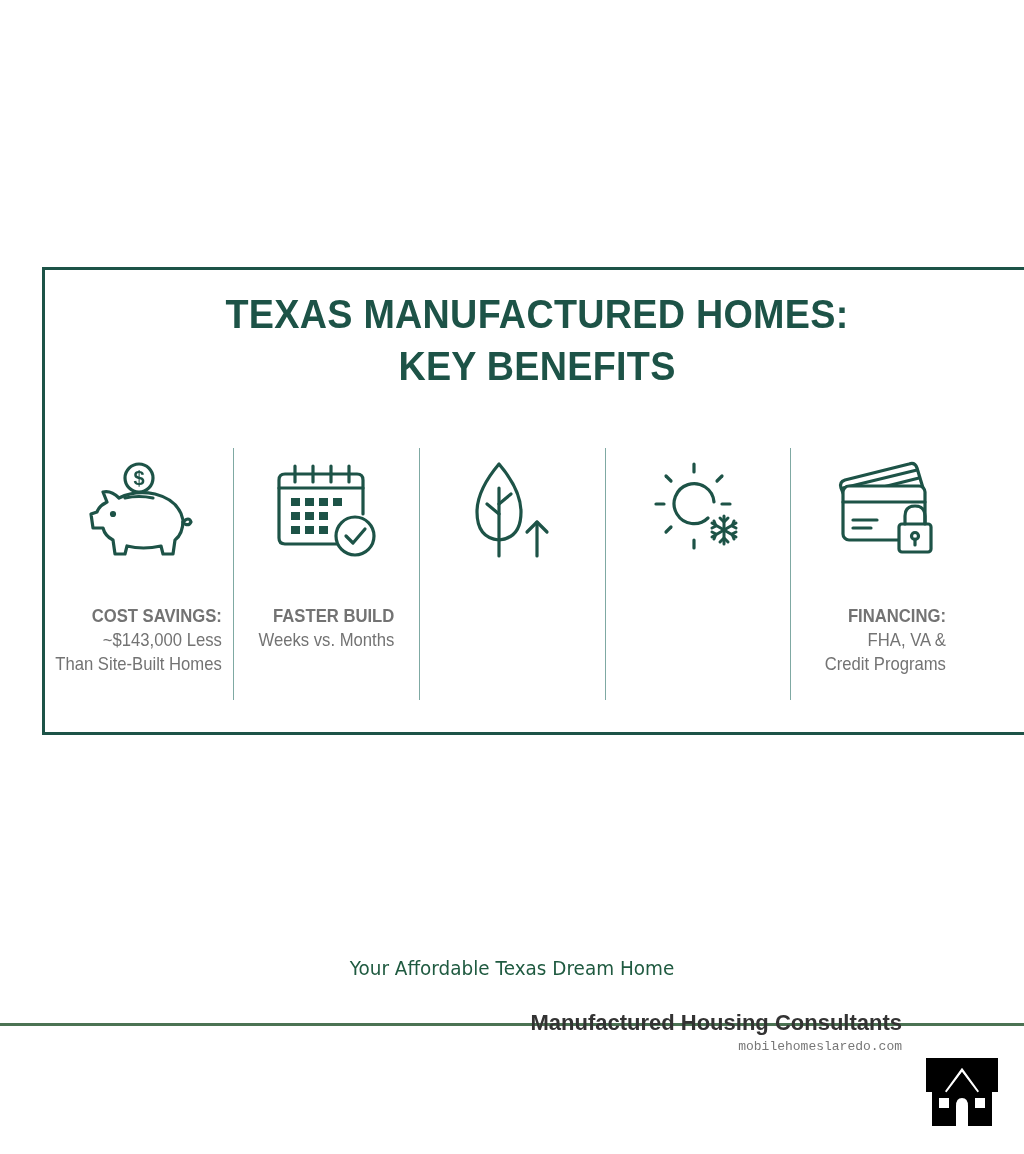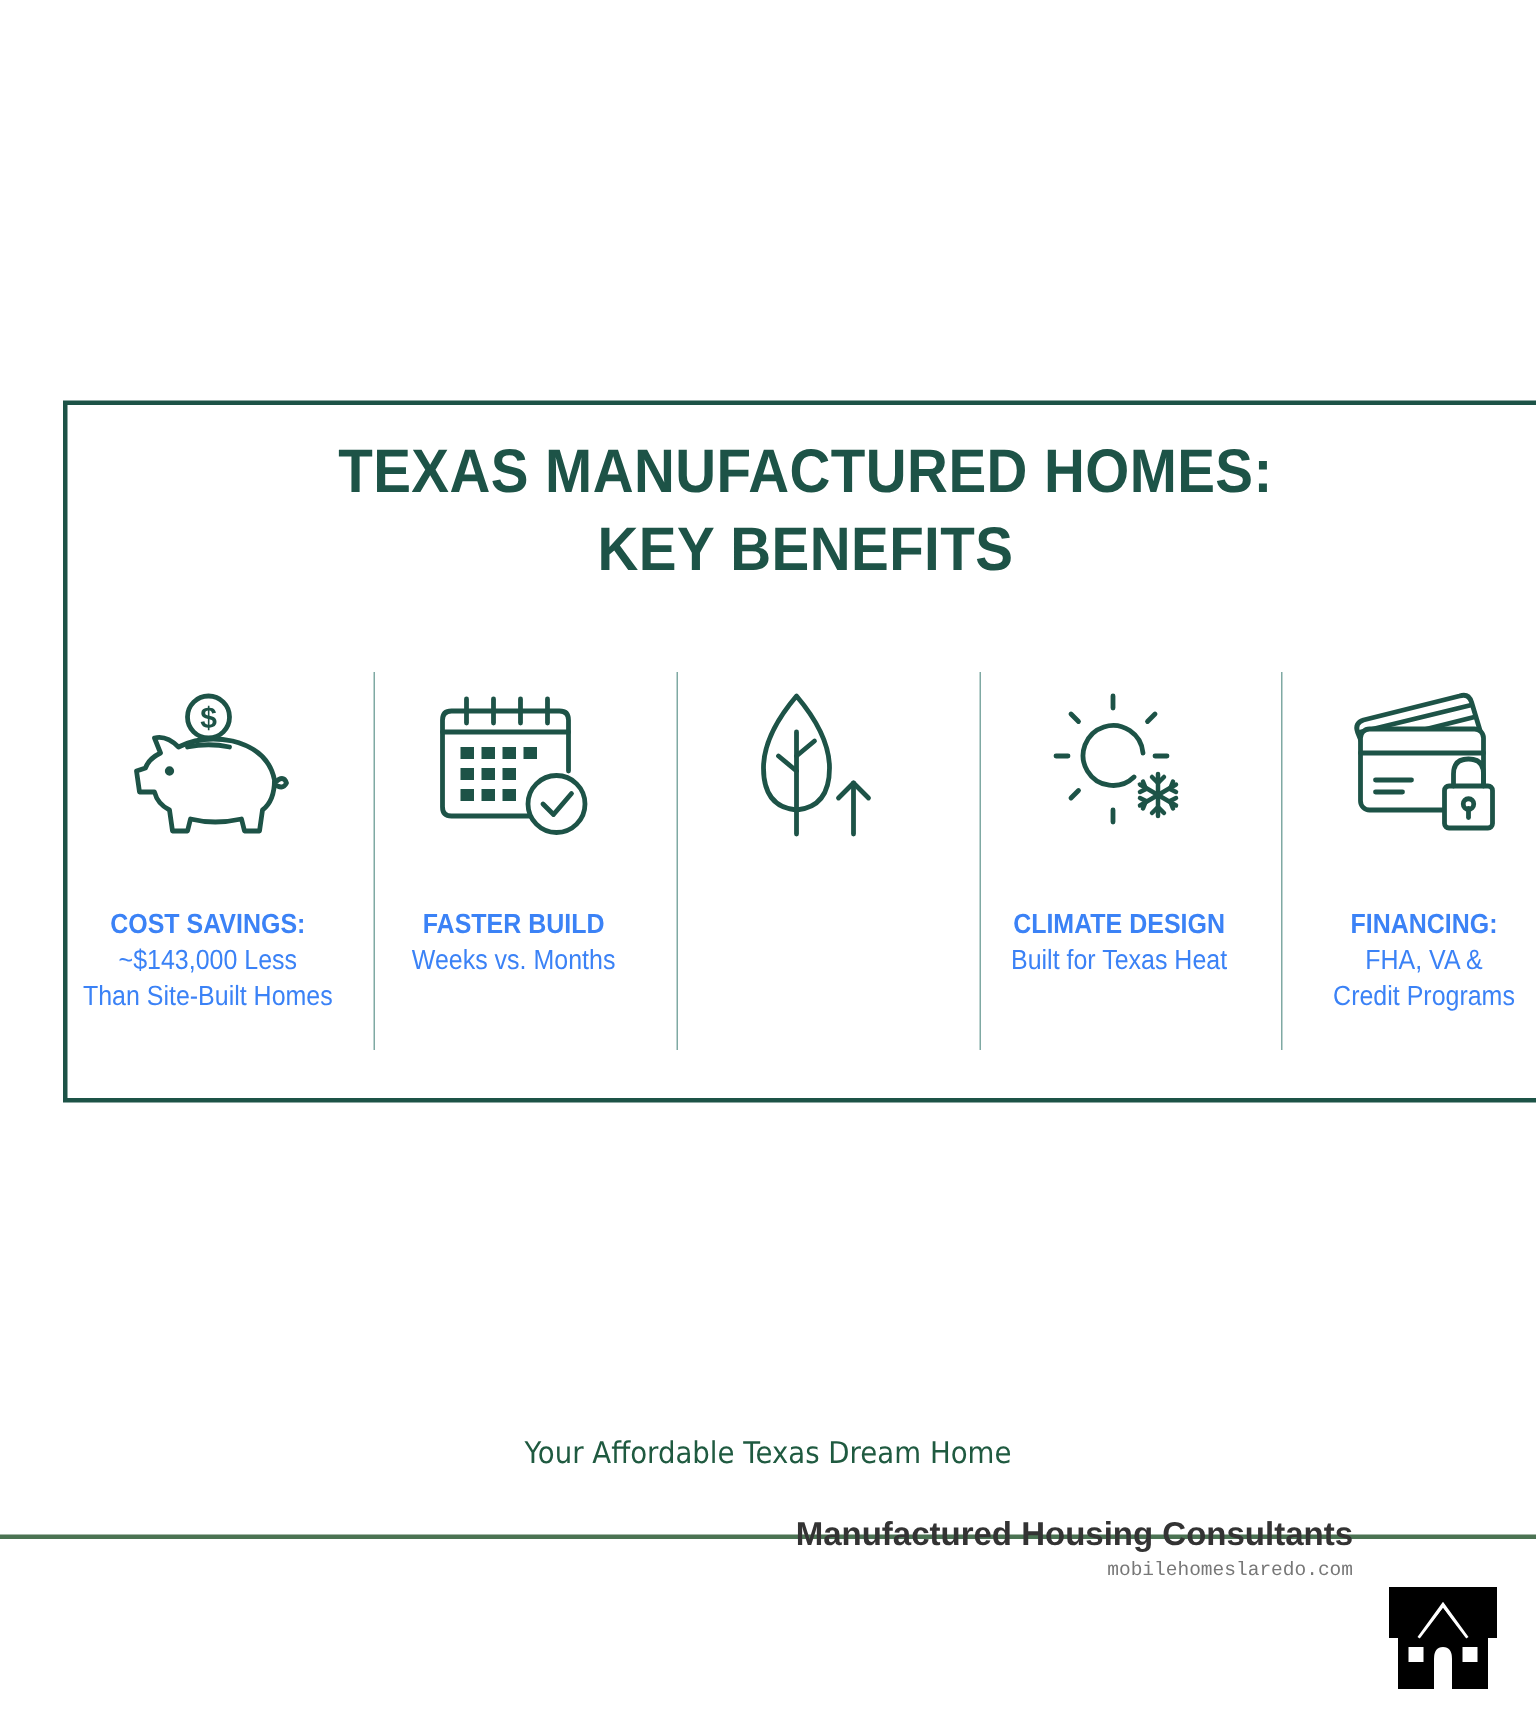--- a/index.html
+++ b/index.html
@@ -24,28 +24,28 @@
     }
     .col {
       position: relative; flex: 0 0 auto; height: 100%;
       display: flex; flex-direction: column; align-items: center;
     }
     .col:nth-child(1) { width: 188px; }
     .col:nth-child(2) { width: 186px; }
     .col:nth-child(3) { width: 186px; }
     .col:nth-child(4) { width: 185px; }
     .col:nth-child(5) { width: 189px; }
-    .col + .col { border-left: 1.5px solid #7fa9a3; margin-left: 16px; }
+    .col + .col { border-left: 1.5px solid #7fa9a3; }
 
     .icon-wrap { width: 120px; height: 112px; margin-top: 6px; display: flex; align-items: center; justify-content: center; }
     .icon-wrap svg { width: 112px; height: 104px; }
 
     .col-text {
-      margin-top: 38px; text-align: center;
-      font-family: "Liberation Sans", sans-serif; color: #3b82f6;
+      margin-top: 38px; text-align: right;
+      font-family: "Liberation Sans", sans-serif; color: #737373;
     }
     .col-heading { font-weight: bold; font-size: 18.5px; line-height: 24px; white-space: nowrap; transform: scaleX(0.9); }
     .col-line { font-size: 18.5px; line-height: 24px; white-space: nowrap; transform: scaleX(0.9); }
 
     .tagline {
       position: absolute; left: 0; top: 956px; width: 1024px; text-align: center;
       font-family: "DejaVu Sans", sans-serif; font-size: 20px; color: #1f5a40;
       transform: scaleX(0.92);
     }
 
@@ -144,24 +144,20 @@
           <g transform="translate(82,72)" stroke-width="3">
             <line x1="0" y1="-14" x2="0" y2="14"></line>
             <line x1="-12" y1="-7" x2="12" y2="7"></line>
             <line x1="-12" y1="7" x2="12" y2="-7"></line>
             <path d="M-4 -12 L0 -8 L4 -12 M-4 12 L0 8 L4 12"></path>
             <path d="M-12 -2 L-8 -4 L-10 -9 M12 2 L8 4 L10 9"></path>
             <path d="M-12 2 L-8 4 L-10 9 M12 -2 L8 -4 L10 -9"></path>
           </g>
         </svg>
       </div>
-      <div class="col-text">
-        <div class="col-heading">CLIMATE DESIGN</div>
-        <div class="col-line">Built for Texas Heat</div>
-      </div>
     </div>
 
     <div class="col">
       <div class="icon-wrap">
         <svg viewBox="0 0 112 104" fill="none" stroke="#1d5347" stroke-width="3.2" stroke-linecap="round" stroke-linejoin="round">
           <path d="M16 40 L12 30 Q10 24 16 22 L80 6 Q86 4 88 10 L94 30"></path>
           <line x1="14" y1="30" x2="88" y2="12"></line>
           <line x1="18" y1="38" x2="90" y2="20"></line>
           <rect x="14" y="28" width="82" height="54" rx="6" fill="#ffffff"></rect>
           <line x1="14" y1="44" x2="96" y2="44"></line>

